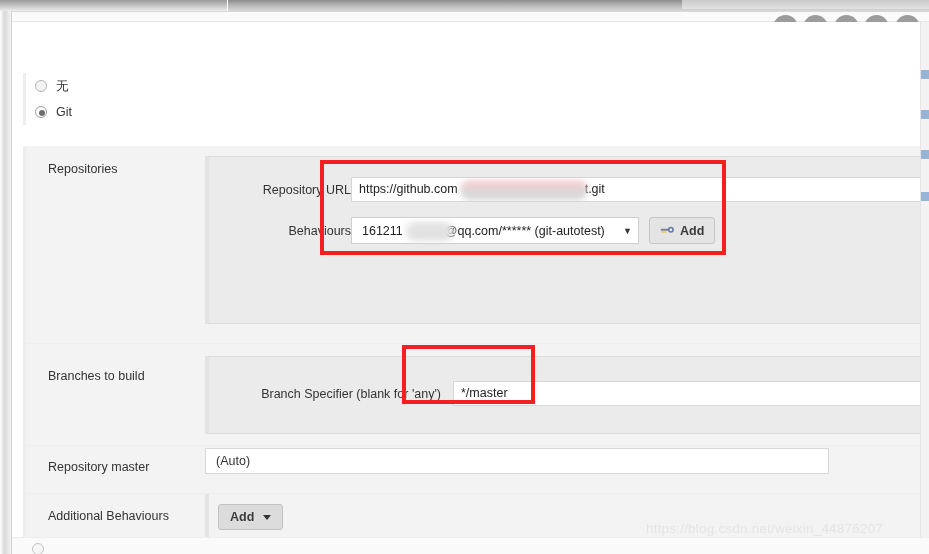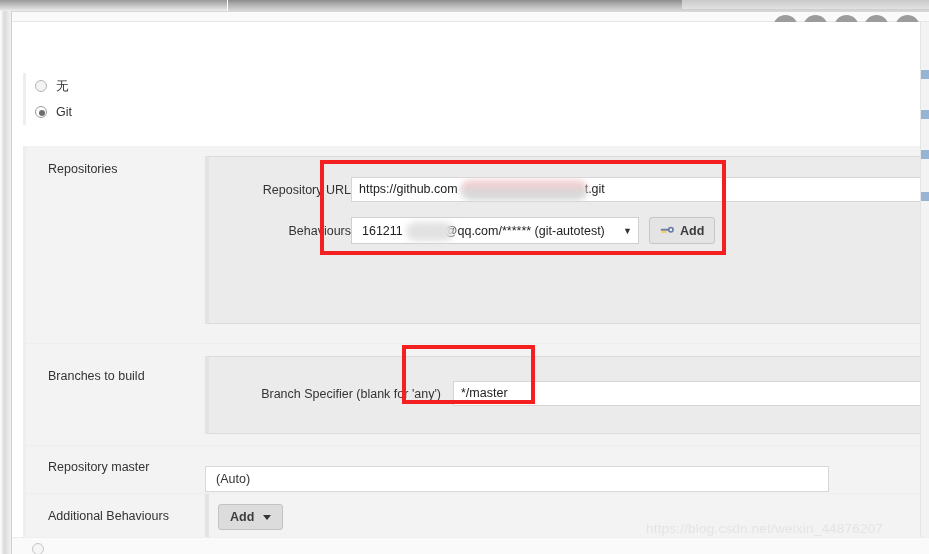--- a/index.html
+++ b/index.html
@@ -456,21 +456,21 @@
                   <span>*/master</span>
                 </div>
               </div>
             </div>
           </div>
         </div>
 
         <div class="frow" style="height:48px;">
           <div class="frow-label" style="padding-top:14px;">Repository master</div>
           <div class="frow-body">
-            <div class="plain-input" style="margin-top:20px; width:624px;">
+            <div class="plain-input" style="margin-top:2px; width:624px;">
               <span>(Auto)</span>
             </div>
           </div>
         </div>
 
         <div class="frow" style="height:50px; border-bottom:none;">
           <div class="frow-label" style="padding-top:15px;">Additional Behaviours</div>
           <div class="frow-body">
             <div style="border-left:4px solid #e3e3e3; padding:10px 0 0 9px; height:50px;">
               <button class="btn-plain">

